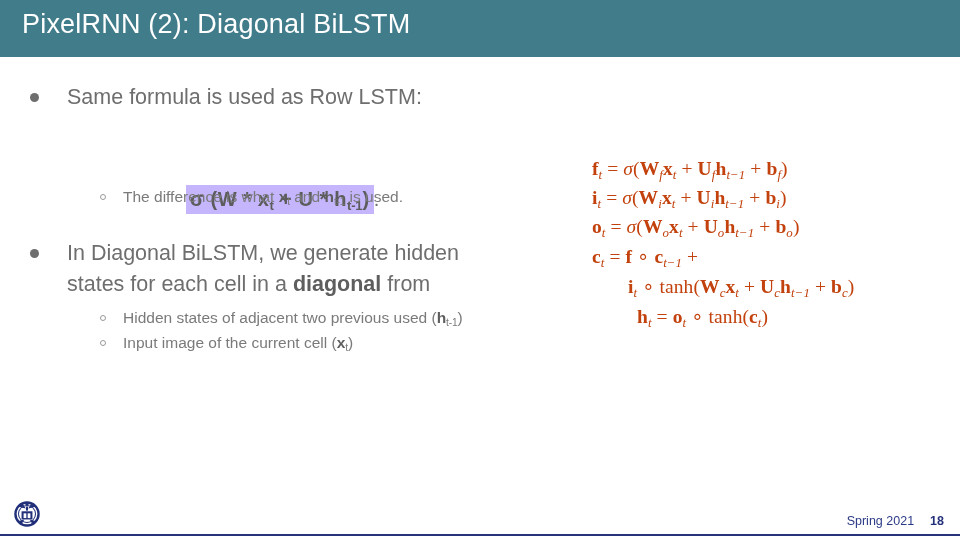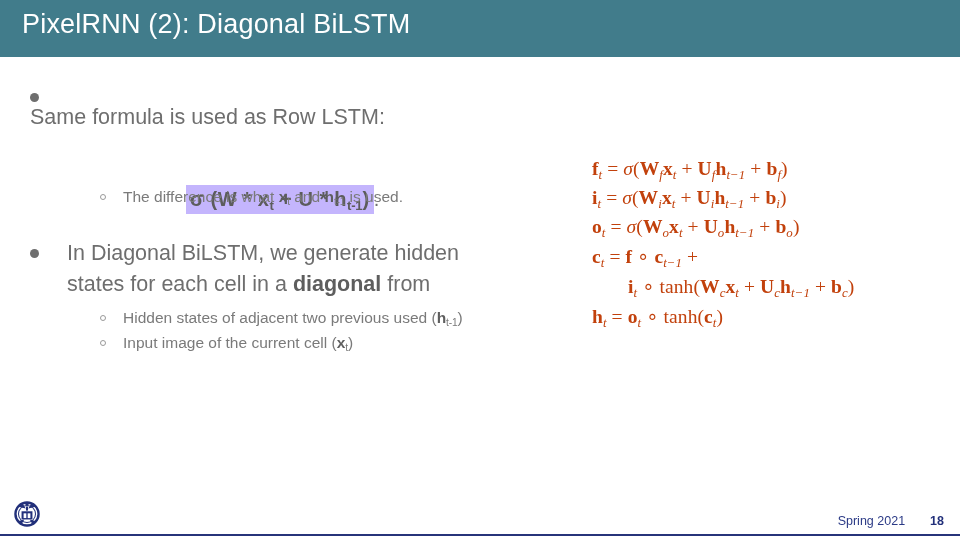--- a/index.html
+++ b/index.html
@@ -125,21 +125,21 @@
     color: #c2410c;
     font-family: "Liberation Serif", serif;
     font-size: 19.5px;
   }
   .eq-line {
     white-space: nowrap;
     margin-bottom: 7px;
     letter-spacing: 0.1px;
   }
   .eq-line.indent { padding-left: 36px; }
-  .eq-line.gap-top { margin-top: 2px; }
+  .eq-line.gap-top { margin-top: 2px; margin-left: 45px; }
   .bf { font-weight: 700; }
   .it { font-style: italic; }
   sub.e {
     font-size: 0.66em;
     vertical-align: -0.3em;
     line-height: 0;
     font-style: italic;
     font-weight: 400;
   }
   .op { font-style: normal; }
@@ -173,37 +173,37 @@
     font-weight: 400;
     color: #2B3A86;
     letter-spacing: 0.1px;
   }
   .footer-right {
     position: absolute;
     right: 16px;
     bottom: 14px;
     display: flex;
     align-items: baseline;
-    gap: 25px;
+    gap: 16px;
     color: #2B3A86;
     font-size: 12.5px;
   }
   .footer-page { font-weight: 700; font-size: 12.5px; color: #22307A; }
 </style>
 </head>
 <body>
 
 <div class="slide">
 
   <div class="header-bar"></div>
   <div class="header-title">PixelRNN (2): Diagonal BiLSTM</div>
 
   <div class="body-left">
 
-    <div class="bullet-l1" style="left:30px; top:25px;flex-direction:column;">
+    <div class="bullet-l1" style="left:30px; top:25px;">
       <span class="marker"></span>
       <span class="txt">Same formula is used as Row LSTM:</span>
     </div>
 
     <div class="formula-row">
       <span class="hl"><span>σ (W * x</span><sub class="s">t</sub><span> + U * h</span><sub class="s">t-1</sub><span>)</span></span><span class="period">.</span>
     </div>
 
     <div class="bullet-l2" style="left:100px; top:128px;">
       <span class="marker"></span>

